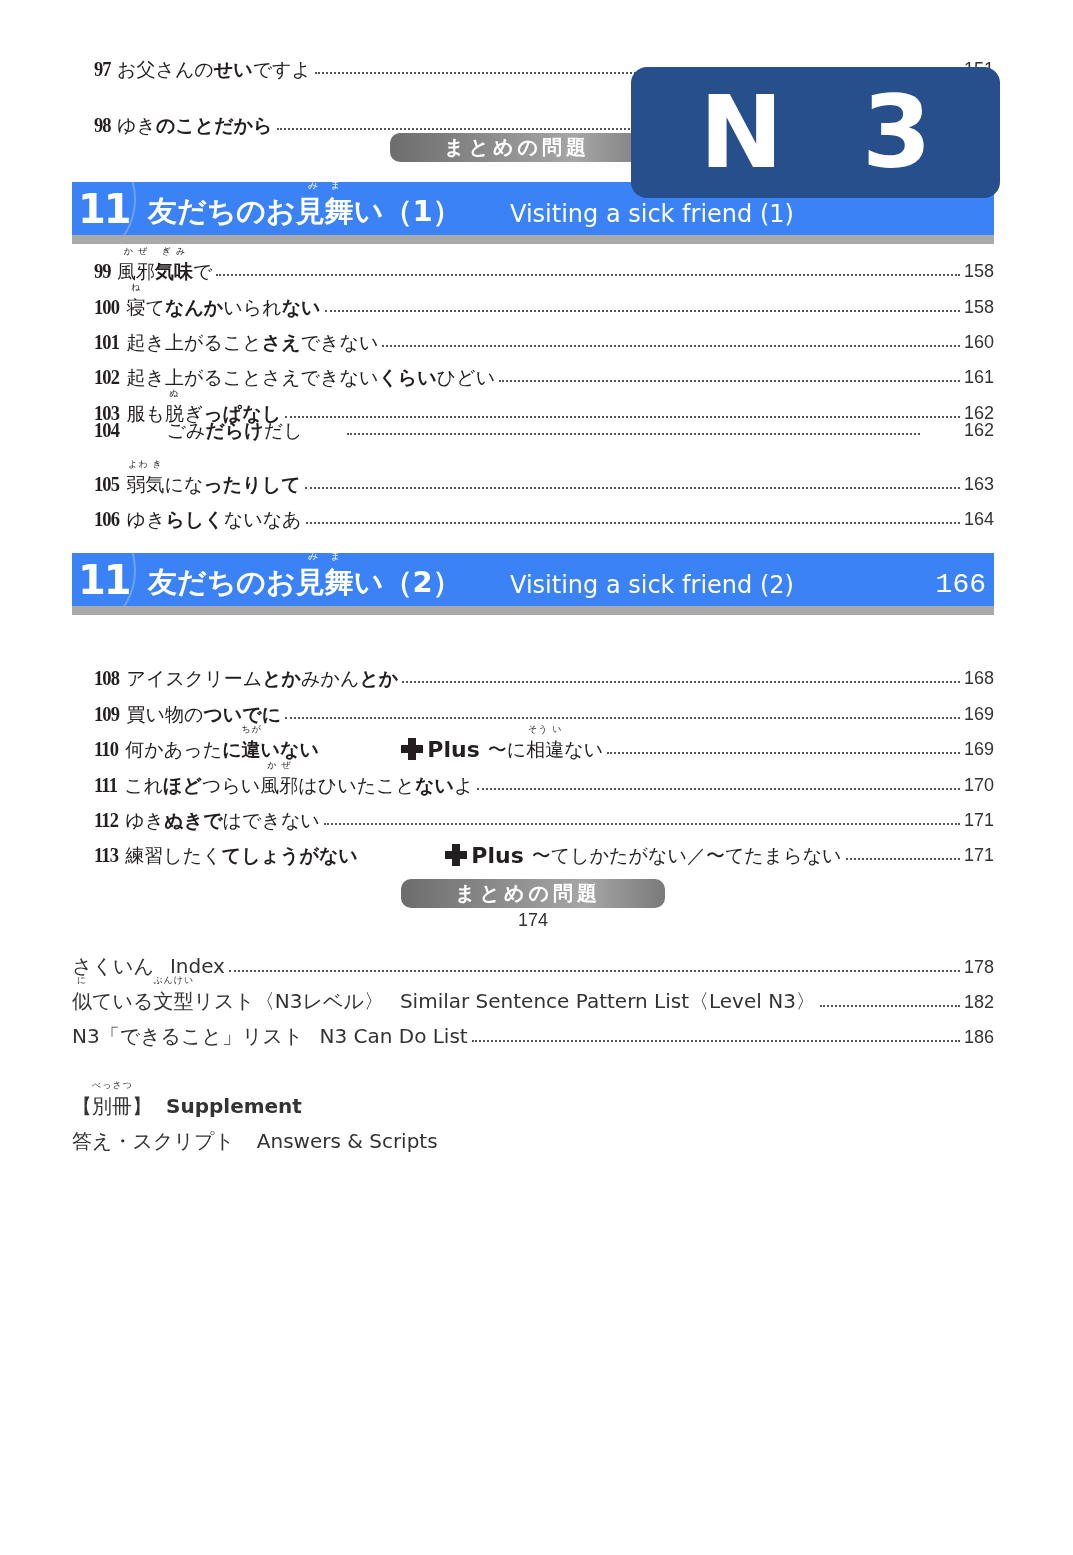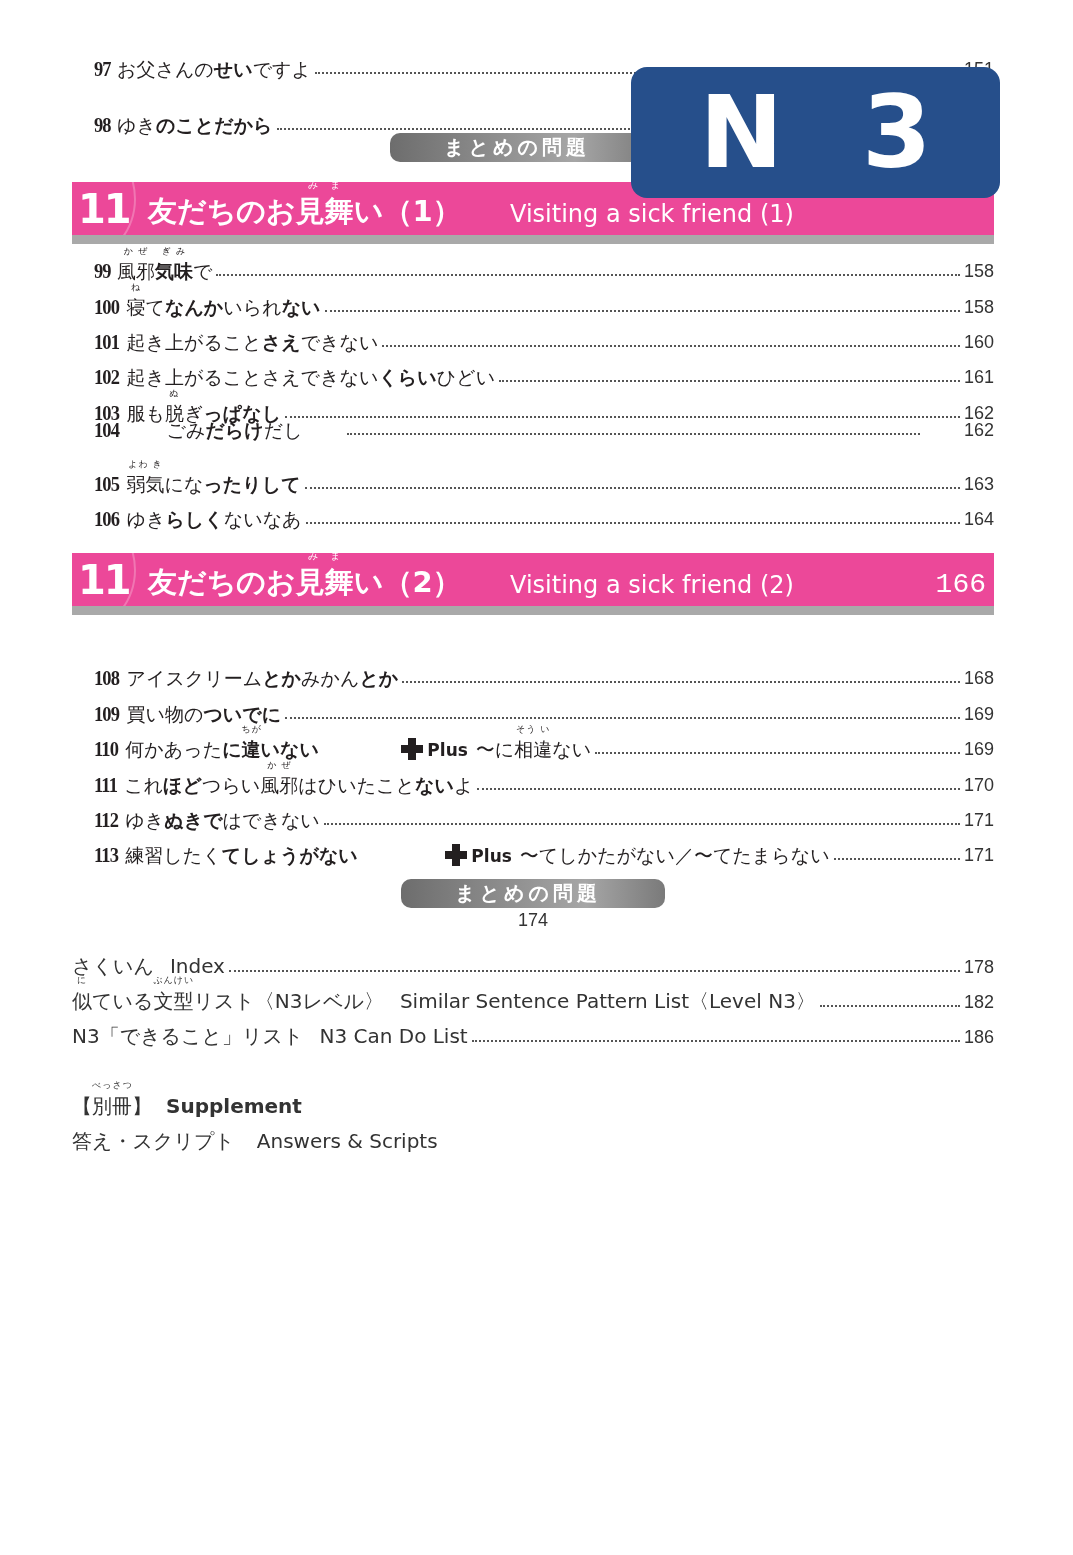--- a/index.html
+++ b/index.html
@@ -16,25 +16,25 @@
   .row .leader { flex: 1; border-bottom: 2px dotted #555; margin: 0 4px 8px 4px; height: 0; }
   .row .page-no { font-family: "Liberation Sans", sans-serif; font-size: 18px; line-height: 26px; color: #333; white-space: nowrap; }
 
   .ruby { position: relative; display: inline-block; }
   .ruby .rt { position: absolute; top: -12px; left: 0; right: 0; text-align: center; font-size: 9px; line-height: 10px; font-weight: normal; white-space: nowrap; letter-spacing: 1px; }
 
   .plus { display: inline-flex; align-items: flex-end; margin-left: 0; }
   .plus .cross { display: inline-block; width: 22px; height: 22px; position: relative; margin-right: 4px; margin-bottom: 2px; }
   .plus .cross::before { content: ""; position: absolute; left: 7px; top: 0; width: 8px; height: 22px; background: #231f20; }
   .plus .cross::after { content: ""; position: absolute; left: 0; top: 7px; width: 22px; height: 8px; background: #231f20; }
-  .plus .plus-label { font-family: "DejaVu Sans", sans-serif; font-weight: bold; font-size: 17px; margin-right: 8px; line-height: 24px; }
+  .plus .plus-label { font-family: "DejaVu Sans", sans-serif; font-weight: bold; font-size: 22px; margin-right: 8px; line-height: 24px; }
   .plus .plus-text { font-size: 19px; line-height: 26px; white-space: nowrap; position: relative; }
 
   
-  .chapter { position: absolute; left: 72px; width: 922px; height: 62px; background: #ec4899; overflow: hidden; }
+  .chapter { position: absolute; left: 72px; width: 922px; height: 62px; background: #3b82f6; overflow: hidden; }
   .chapter .band-bottom { position: absolute; left: 0; bottom: 0; width: 100%; height: 9px; background: #a9a9a9; }
   .chapter .swirl { position: absolute; left: -30px; top: -40px; width: 90px; height: 110px; border: 2px solid rgba(255,255,255,0.25); border-radius: 50%; }
   .chapter .ch-num { position: absolute; left: 6px; top: 2px; font-family: "DejaVu Sans", sans-serif; font-weight: bold; font-size: 40px; color: #fff; line-height: 50px; letter-spacing: -2px; }
   .chapter .ch-title { position: absolute; left: 76px; top: 8px; font-weight: bold; font-size: 29px; color: #fff; line-height: 42px; white-space: nowrap; }
   .chapter .ch-title .rt { color: #fff; font-size: 10px; top: -10px; }
   .chapter .ch-en { position: absolute; top: 14px; font-family: "DejaVu Sans", sans-serif; font-size: 24px; color: #fff; line-height: 36px; white-space: nowrap; }
   .chapter .ch-page { position: absolute; right: 8px; top: 16px; font-family: Liberation Mono, monospace; font-size: 28px; color: #fff; line-height: 32px; }
 
   
   .summary { position: absolute; left: 72px; width: 900px; height: 30px; display: flex; align-items: center; flex-direction: column; }

